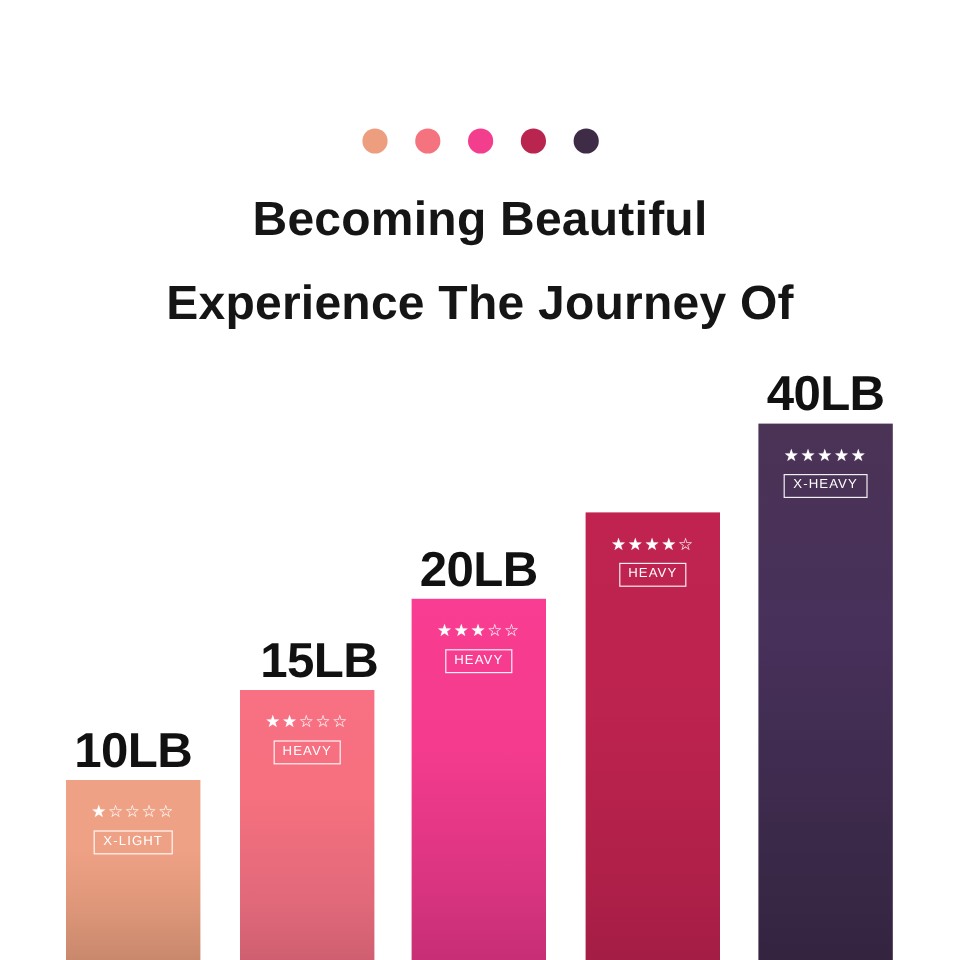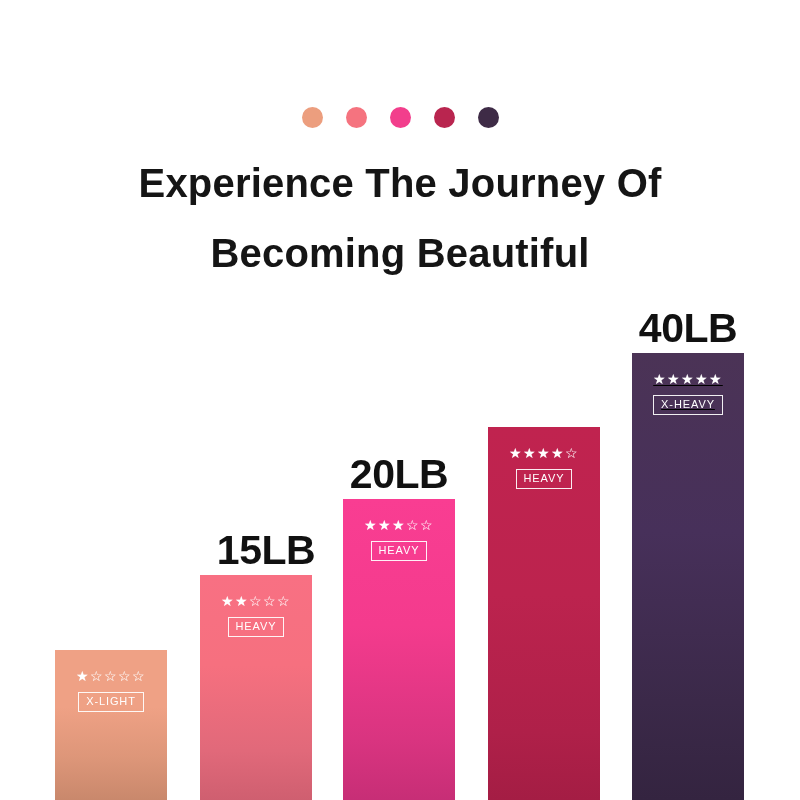--- a/index.html
+++ b/index.html
@@ -133,27 +133,28 @@
 
   <div class="dot-row">
     <span class="dot" style="background: rgb(236, 158, 126);"></span>
     <span class="dot" style="background: rgb(245, 115, 127);"></span>
     <span class="dot" style="background: rgb(242, 62, 140);"></span>
     <span class="dot" style="background: rgb(185, 37, 79);"></span>
     <span class="dot" style="background: rgb(62, 43, 70);"></span>
   </div>
 
   <div class="heading">
+    <span class="line">Becoming Beautiful</span>
     <span class="line">Experience The Journey Of</span>
-    <span class="line">Becoming Beautiful</span>
   </div>
 
   <div class="chart">
 
     <div class="bar-col b1" style="left: 55px; width: 112px; height: 150px;">
+      <div class="bar-weight">10LB</div>
       <div class="bar" style="width: 112px;">
         <div class="stars">★☆☆☆☆</div>
         <div class="badge">X-LIGHT</div>
       </div>
     </div>
 
     <div class="bar-col b2" style="left: 200px; width: 132px; height: 225px;">
       <div class="bar-weight">15LB</div>
       <div class="bar" style="width: 112px;">
         <div class="stars">★★☆☆☆</div>
@@ -169,21 +170,21 @@
       </div>
     </div>
 
     <div class="bar-col b4" style="left: 488px; width: 112px; height: 373px;">
       <div class="bar" style="width: 112px;">
         <div class="stars">★★★★☆</div>
         <div class="badge">HEAVY</div>
       </div>
     </div>
 
-    <div class="bar-col b5" style="left: 632px; width: 112px; height: 447px; text-decoration: underline;">
+    <div class="bar-col b5" style="left: 632px; width: 112px; height: 447px;">
       <div class="bar-weight">40LB</div>
       <div class="bar" style="width: 112px;">
         <div class="stars">★★★★★</div>
         <div class="badge">X-HEAVY</div>
       </div>
     </div>
 
   </div>
 </div>
 

